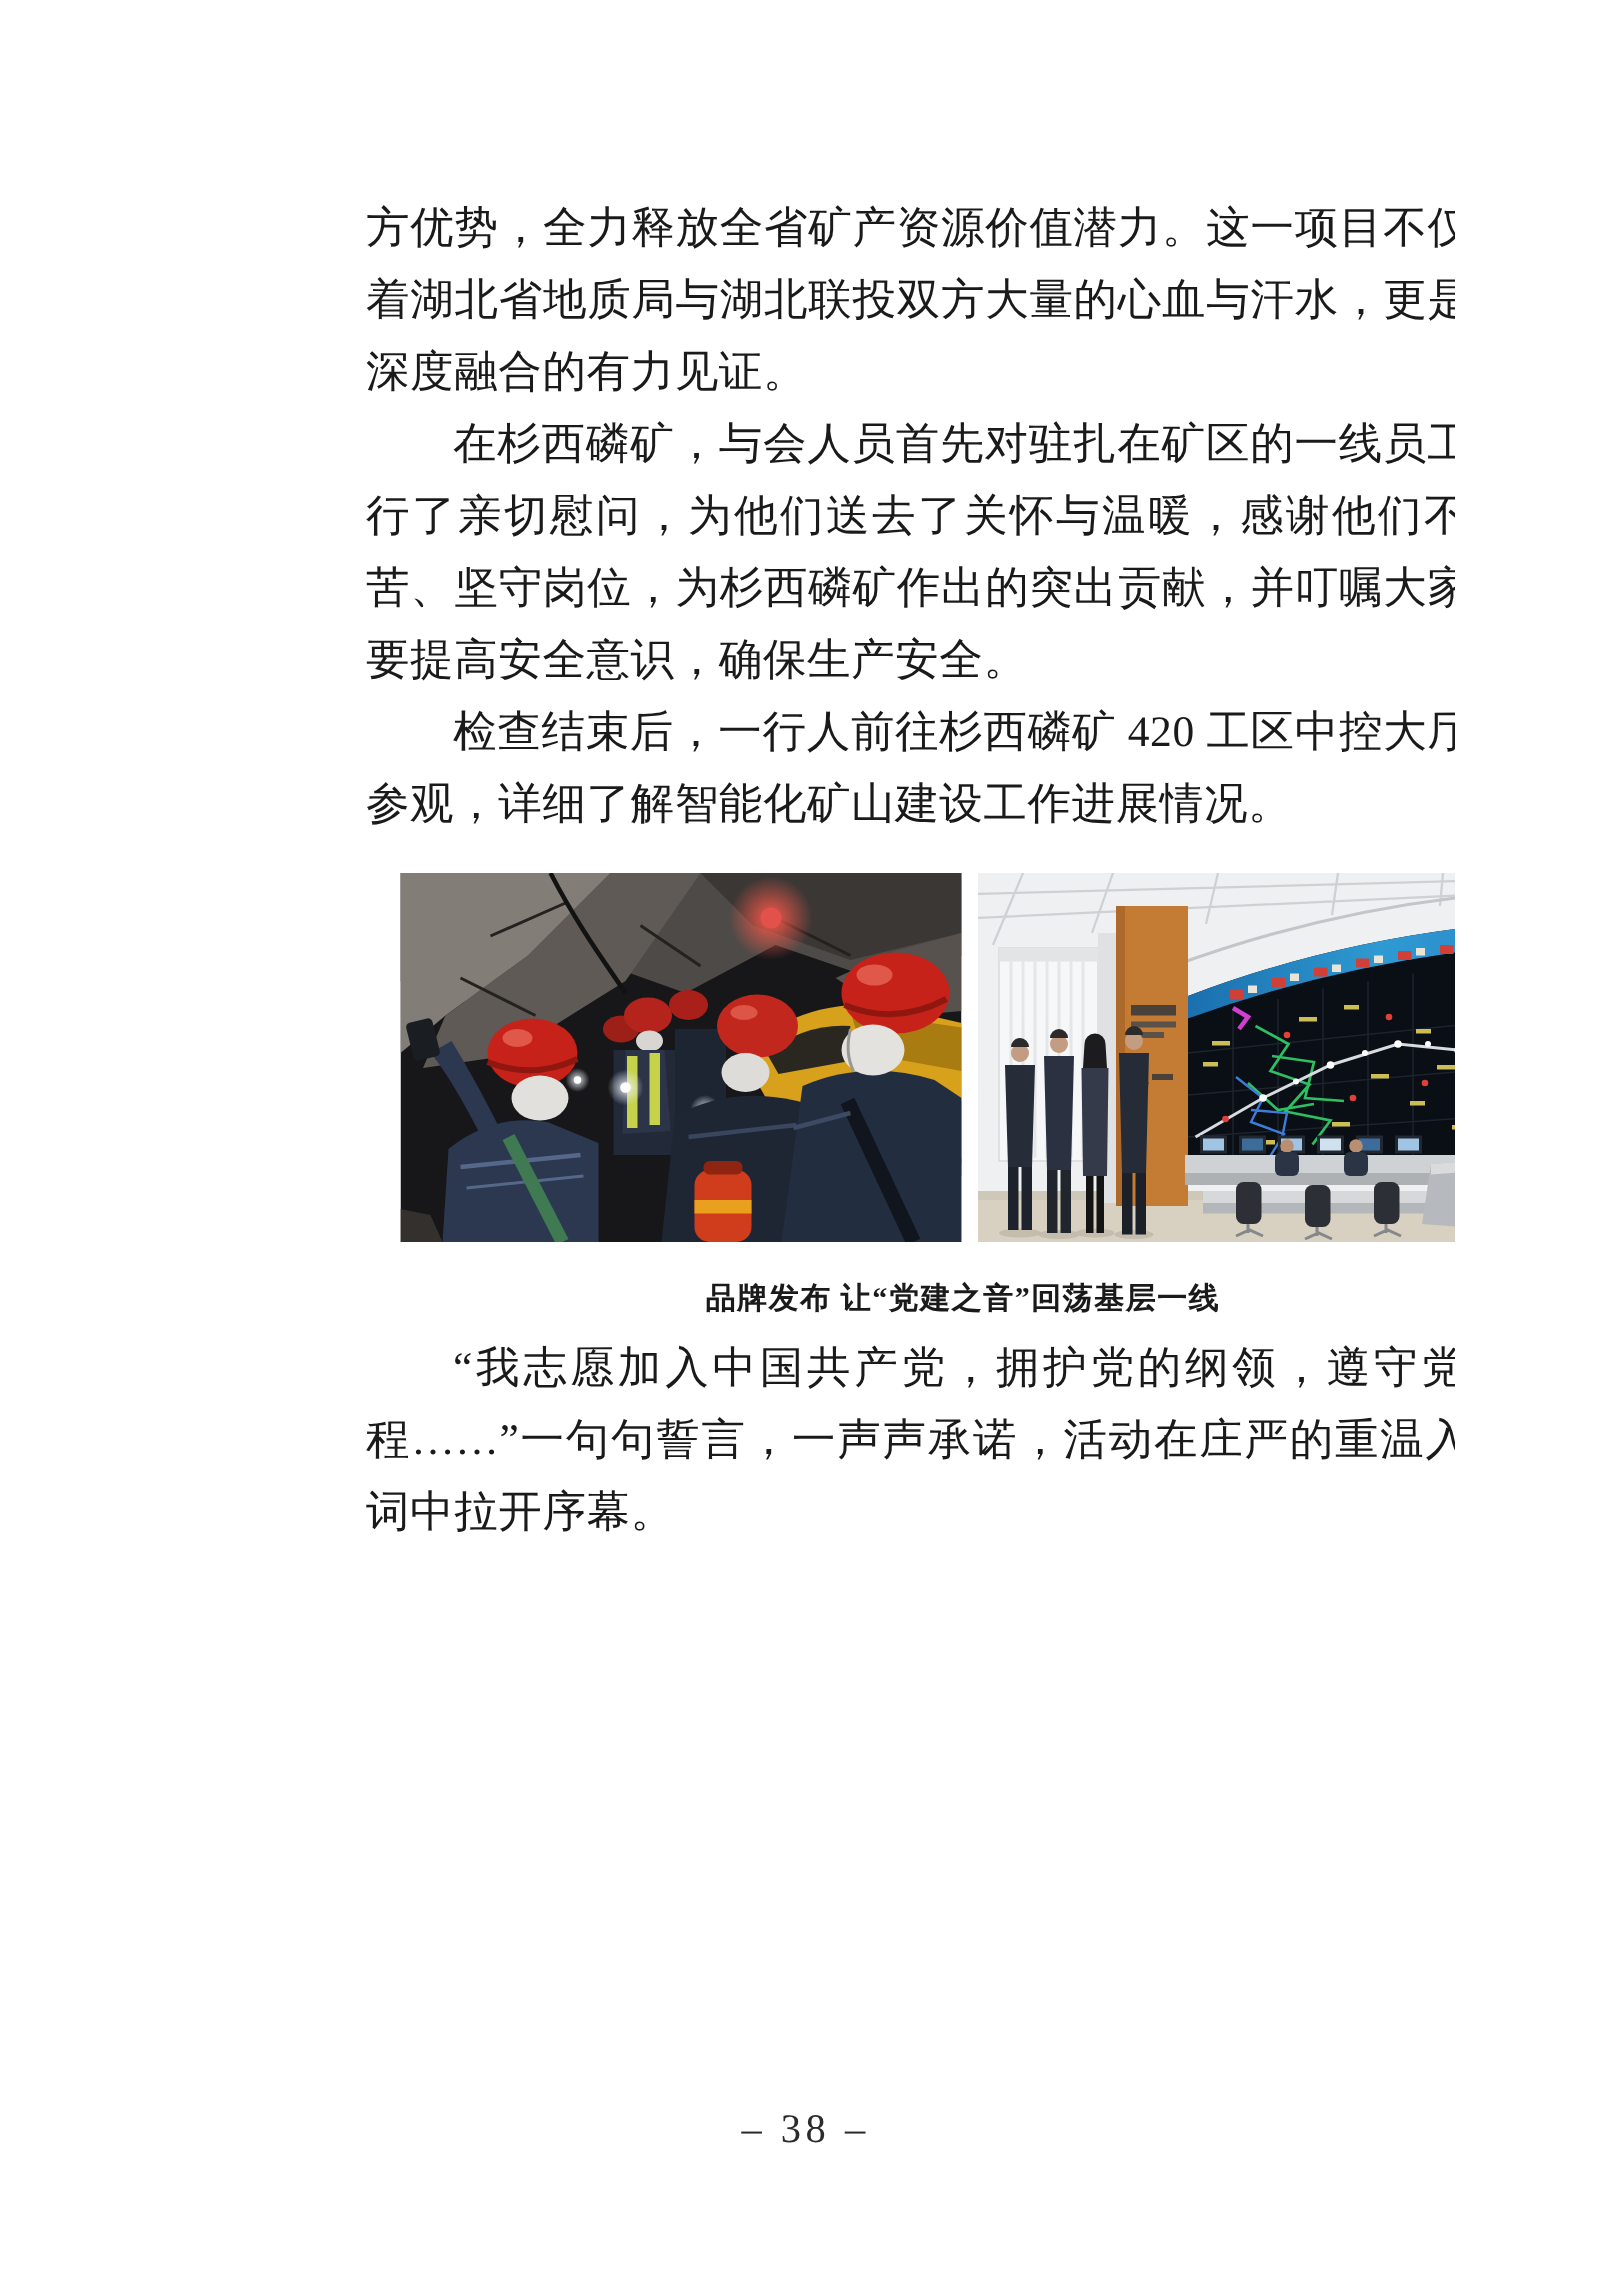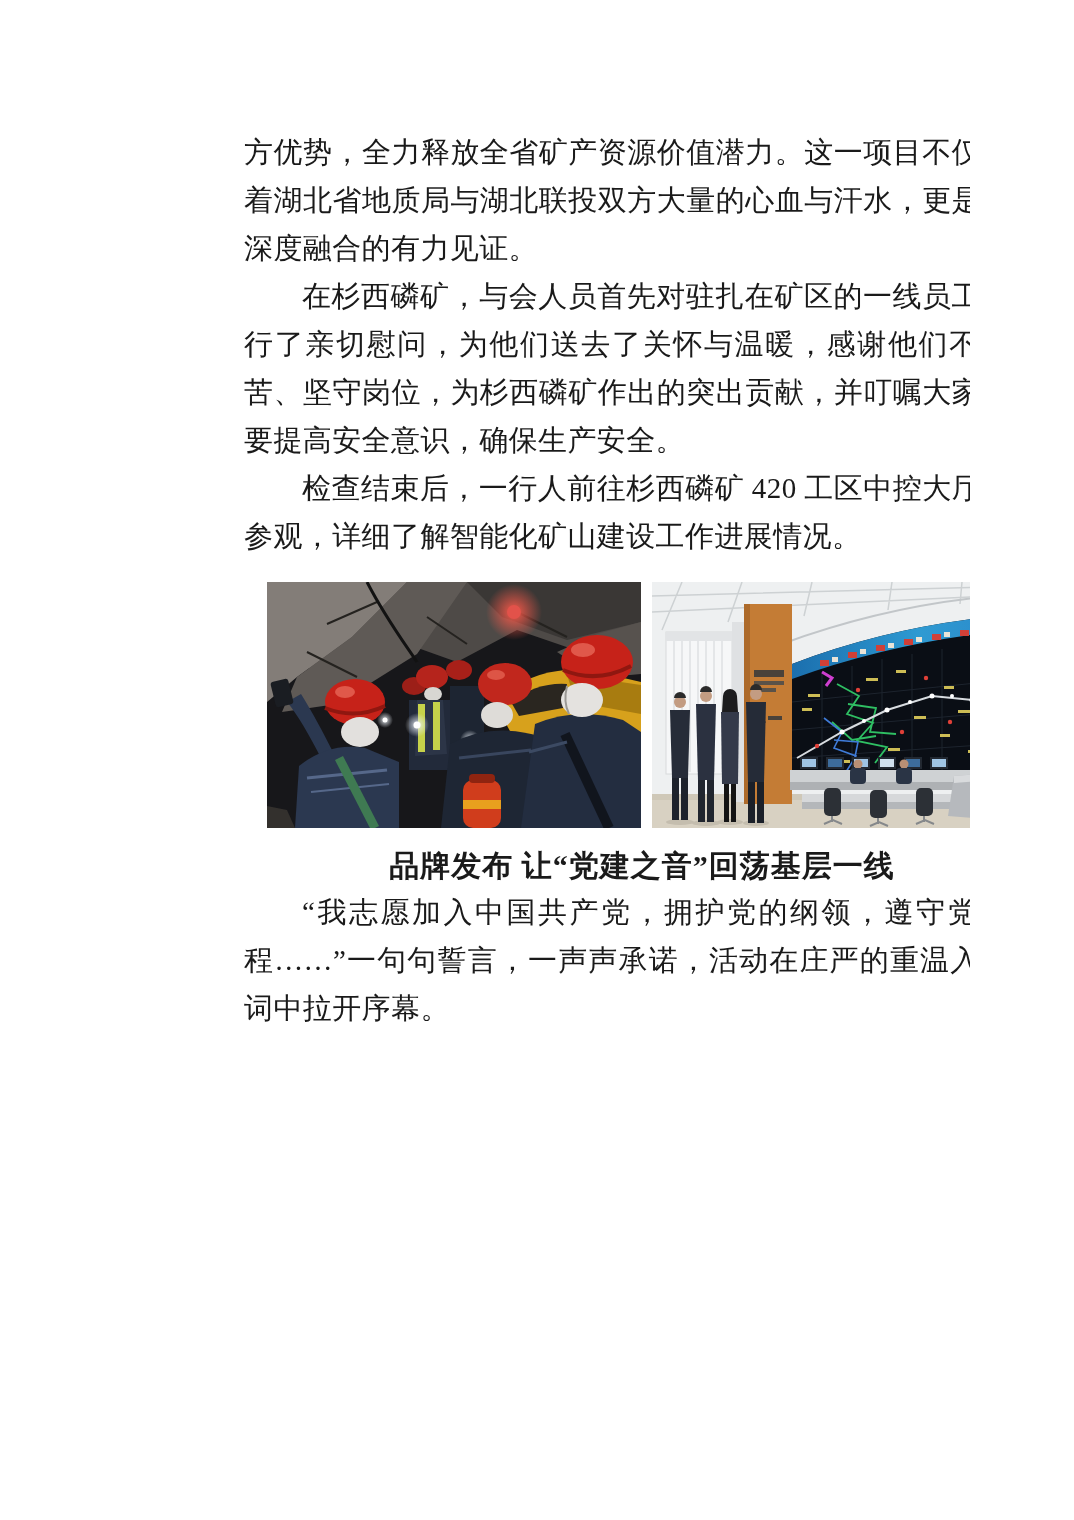--- a/index.html
+++ b/index.html
@@ -10,21 +10,21 @@
   }
   .content{position:absolute;left:140px;top:128px;width:796px;}
   p.body{
     font-size:29px;line-height:48px;margin:0;
     text-align:justify;text-indent:2em;letter-spacing:0.4px;
   }
   p.body.no-indent{text-indent:0;}
   .photos{display:flex;gap:11px;margin:22px 0 0 23px;width:758px;}
   .photos figure{margin:0;padding:0;line-height:0;}
   .caption{
-    font-size:30px;font-weight:bold;text-align:center;
+    font-size:20px;font-weight:bold;text-align:center;
     margin:16px 0 0 0;line-height:44px;letter-spacing:1px;
   }
   .pageno{
     position:absolute;left:0;right:0;top:1404px;text-align:center;
     font-size:27px;color:#2b2b2b;letter-spacing:3px;
   }
   svg{display:block;}
 </style>
 </head>
 <body>
@@ -304,13 +304,14 @@
             <rect x="342" y="172" width="4.5" height="28" fill="#20252e"></rect>
         </svg>
       </figure>
     </div>
 
     <p class="caption">品牌发布 让“党建之音”回荡基层一线</p>
 
     <p class="body">“我志愿加入中国共产党，拥护党的纲领，遵守党的章程……”一句句誓言，一声声承诺，活动在庄严的重温入党誓词中拉开序幕。</p>
   </div>
 
+  <div class="pageno">– 38 –</div>
 </div>
 
 </body></html>

